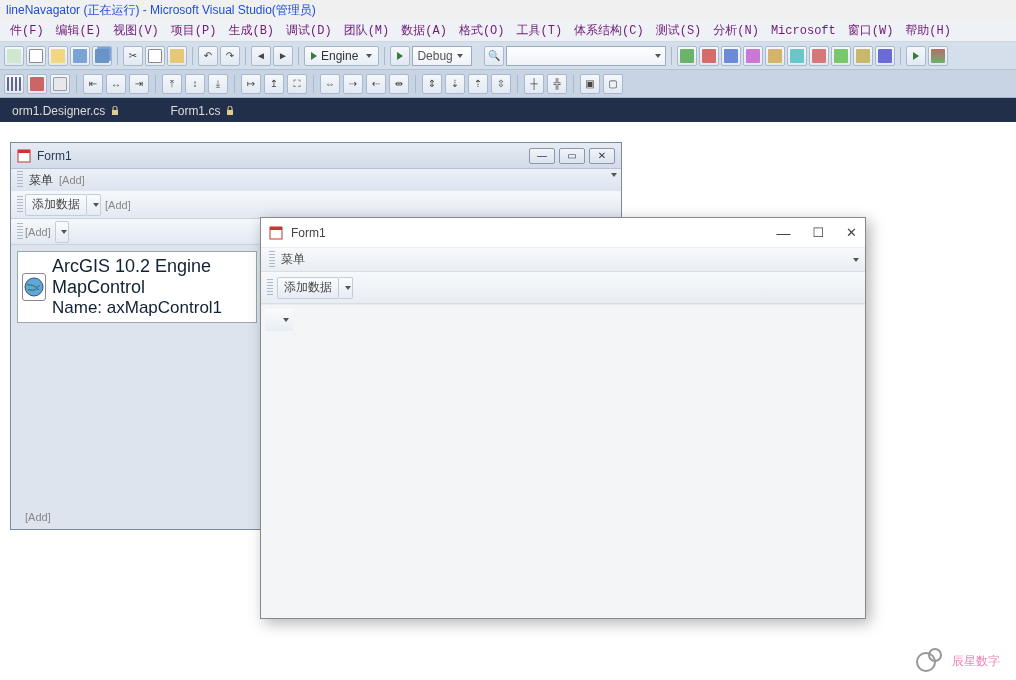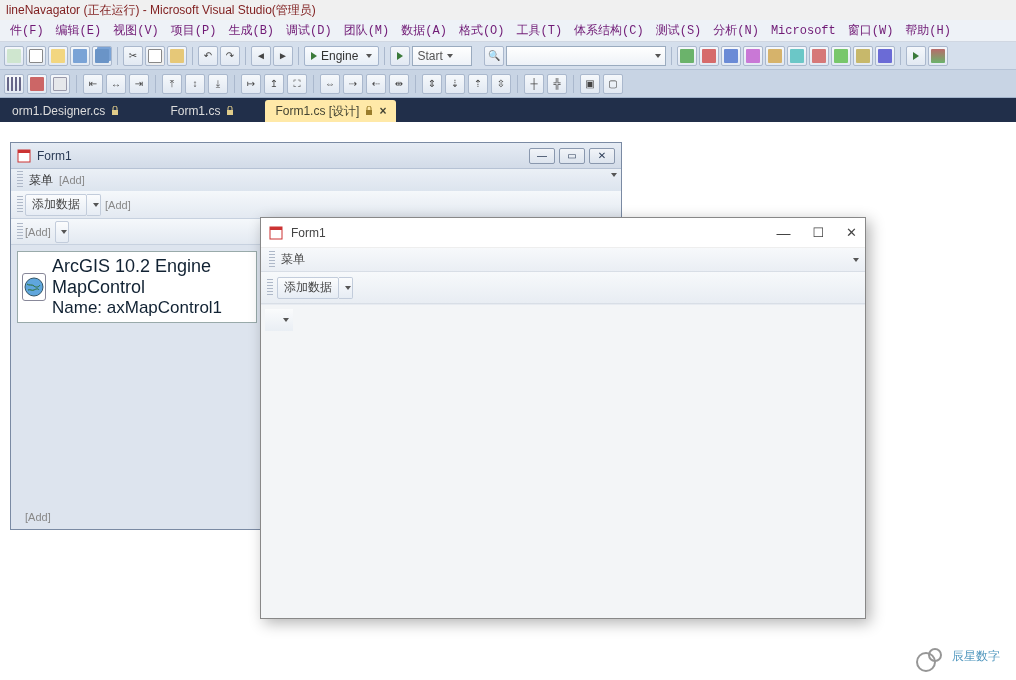--- a/index.html
+++ b/index.html
@@ -1,19 +1,19 @@
 <!DOCTYPE html>
 <html><head>
 <meta charset="utf-8">
 <style>
   * { box-sizing: border-box; margin: 0; padding: 0; font-family: "Microsoft YaHei", Tahoma, sans-serif; font-size: 12px; }
   body { background: #fff; width: 1016px; height: 680px; overflow: hidden; position: relative; }
 
   
-  .titlebar { background: #f0f0f0; color: #7f1d1d; padding: 3px 6px; height: 20px; display: flex; align-items: center; }
+  .titlebar { background: #f0f0f0; color: #1d4ed8; padding: 3px 6px; height: 20px; display: flex; align-items: center; }
 
   
   .menubar { background: #eef2f7; border-bottom: 1px solid #d0d7e2; padding: 2px 4px; height: 22px; display: flex; align-items: center; }
   .menubar span { padding: 2px 6px; color: #701a75; font-family: Liberation Mono, monospace; }
 
   
   .toolbar { background: #d5dfec; padding: 2px 4px; display: flex; align-items: center; gap: 2px; height: 28px; border-bottom: 1px solid #b5c3d6; }
   .tbtn { width: 20px; height: 20px; background: linear-gradient(#f5f8fb,#e2e9f2); border: 1px solid #aab8cd; border-radius: 2px; display: inline-flex; align-items: center; justify-content: center; font-size: 10px; color: #444; }
   .tsep { width: 1px; height: 18px; background: #aab8cd; margin: 0 3px; }
   .start-btn { background: linear-gradient(#fafcff,#e7eef6); border: 1px solid #a4b4cb; border-radius: 2px; padding: 1px 6px; display: flex; align-items: center; gap: 4px; color: #333; height: 20px; }
@@ -55,21 +55,21 @@
   .rtwin { position: absolute; left: 260px; top: 95px; width: 606px; height: 402px; background: #fff; border: 1px solid #888; box-shadow: 4px 4px 14px rgba(0,0,0,.3); }
   .rt-title { height: 30px; display: flex; align-items: center; padding: 0 8px; gap: 8px; background: #fff; border-bottom: 1px solid #eee; color: #444; }
   .rt-title .wincmds { margin-left: auto; display: flex; gap: 22px; align-items: center; }
   .rt-strip { background: linear-gradient(#f7f9fb,#eaeef4); height: 24px; border-bottom: 1px solid #d8dee6; display: flex; align-items: center; padding: 0 8px; position: relative; color: #444; }
   .rt-tool { height: 32px; display: flex; align-items: center; background: linear-gradient(#f7f9fb,#e8edf3); padding: 0 6px; gap: 0; border-bottom: 1px solid #d8dee6; }
   .rt-body { background: #f3f5f7; height: calc(100% - 30px - 24px - 32px); border-top: 1px solid #e7ebf1; display:flex; align-items:flex-start; padding:4px; gap:0;}
   .rt-body .mini { width: 28px; display:flex; gap:0;}
   .rt-body .mini > div { border:1px solid #ccd4di; background:linear-gradient(#fafbfc,#e9eef4); height:22px; }
 
   
-  .watermark { position: absolute; right: 16px; bottom: 10px; color: #0369a1; font-size: 20px; display: flex; align-items: flex-start; gap: 8px; opacity: .7; }
+  .watermark { position: absolute; right: 16px; bottom: 10px; color: #ec4899; font-size: 20px; display: flex; align-items: flex-end; gap: 8px; opacity: .7; }
   .wm-icon { width: 28px; height: 22px; position: relative; }
   .wm-icon::before, .wm-icon::after { content: ''; position: absolute; border: 2px solid #6b6b6b; border-radius: 50%; }
   .wm-icon::before { width: 16px; height: 16px; left: 0; top: 4px; }
   .wm-icon::after { width: 10px; height: 10px; left: 12px; top: 0; }
 
   
   .ic { width: 14px; height: 14px; border-radius: 1px; display: inline-block; }
 </style>
 </head>
 <body>
@@ -131,21 +131,21 @@
   <div class="start-btn">
     <span class="play"></span>
     <span>Engine</span>
     <span class="arrow-dn"></span>
   </div>
   <div class="tsep"></div>
   <div class="tbtn">
       <span class="play"></span>
     </div>
   <div class="combo">
-    <span>Start</span>
+    <span>Debug</span>
     <span class="arrow-dn"></span>
   </div>
   <div style="width:8px"></div>
   <div class="tbtn">🔍</div>
   <div class="combo long">
     <span></span>
     <span class="arrow-dn" style="margin-left:auto"></span>
   </div>
   <div class="tsep"></div>
   <div class="tbtn">
@@ -237,28 +237,20 @@
   </div>
   <div style="width:30px"></div>
   <div class="doc-tab">
     <span>Form1.cs</span>
     <svg class="pin" viewBox="0 0 10 10">
         <rect x="2" y="4" width="6" height="5" fill="#e0cc8a"></rect>
         <path d="M3 4V2a2 2 0 014 0v2" stroke="#e0cc8a" fill="none"></path>
       </svg>
   </div>
   <div style="width:20px"></div>
-  <div class="doc-tab active">
-    <span>Form1.cs [设计]</span>
-    <svg class="pin" viewBox="0 0 10 10">
-        <rect x="2" y="4" width="6" height="5" fill="#9a7c2b"></rect>
-        <path d="M3 4V2a2 2 0 014 0v2" stroke="#9a7c2b" fill="none"></path>
-      </svg>
-    <span class="close-x">×</span>
-  </div>
 </div>
 
 <div class="design-surface">
 
   <div class="dform">
     <div class="dform-title">
       <span class="form-icon">
         <svg viewBox="0 0 14 14">
             <rect x="1" y="1" width="12" height="12" fill="#fff" stroke="#c33"></rect>
             <rect x="1" y="1" width="12" height="3" fill="#c33"></rect>

